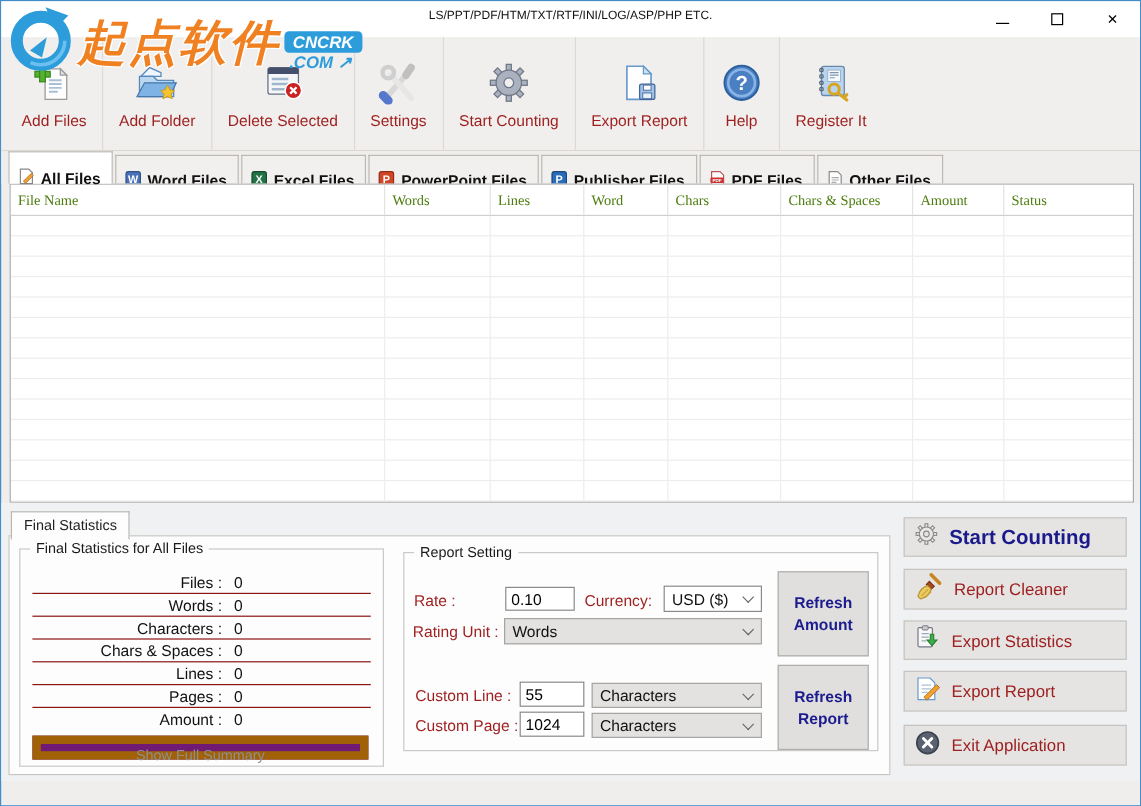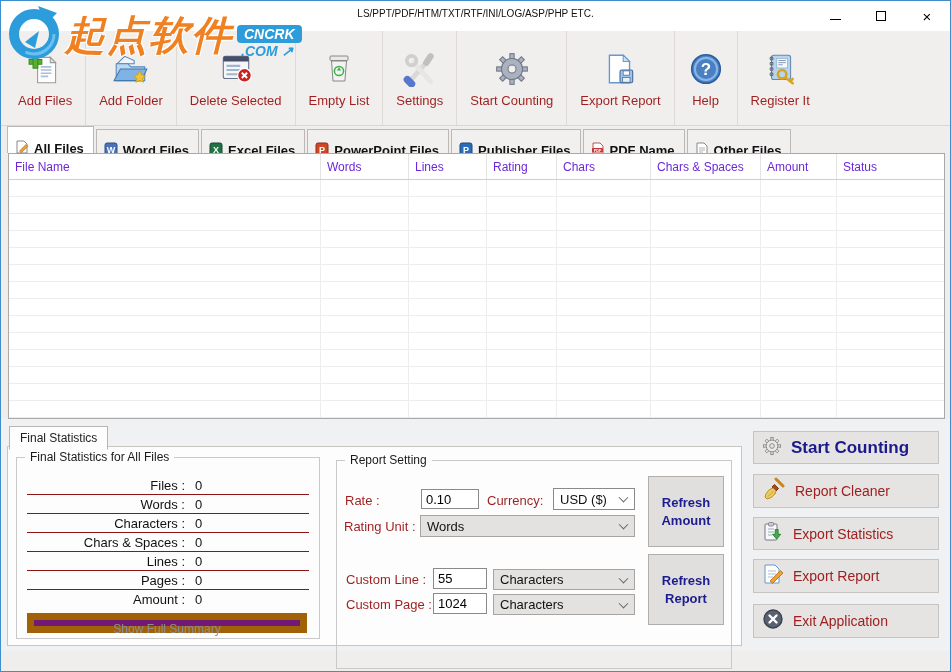--- a/index.html
+++ b/index.html
@@ -32,21 +32,21 @@
   .tbtn .tlabel { font-size:13px; color:#9e1f1f; white-space:nowrap; }
 
   
   .filetabs { position:absolute; top:125px; left:0; right:0; height:27px; background:#f0eeec; padding-left:6px; display:flex; align-items:flex-end; }
   .ftab { display:flex; align-items:center; gap:5px; font-size:13px; font-weight:bold; color:#111; background:#f2f0ef; border:1px solid #bcb8b3; border-bottom:none; padding:20px 9px 3px 7px; margin-right:2px; height:23px; cursor:default; }
   .ftab.active { background:#fff; height:27px; position:relative; z-index:2; }
 
   
   .filetable { position:absolute; top:152px; left:7px; width:937px; height:266px; background:#fff; border:1px solid #a9a9a9; }
   .thead { display:flex; height:26px; border-bottom:1px solid #cfcfcf; background:#fff; }
-  .th { font-size:12px; color:#6d28d9; padding:6px 0 0 6px; border-right:1px solid #e3e3e3; overflow:hidden; white-space:nowrap; }
+  .th { font-size:12px; color:#4d7c0f; padding:6px 0 0 6px; border-right:1px solid #e3e3e3; overflow:hidden; white-space:nowrap;font-family:Liberation Serif, serif; }
   .tbody { position:relative; height:238px; overflow:hidden; }
   .trow { display:flex; height:17px; }
   .tcell { border-right:1px solid #ededed; border-bottom:1px solid #ededed; height:17px; }
 
   
   .bottom { position:absolute; top:418px; left:0; right:0; height:232px; background:#f0f1f3; }
   .btab-strip { position:absolute; top:6px; left:8px; display:flex; align-items:flex-end; z-index:3; }
   .btab { font-size:12px; color:#222; background:#efedeb; border:1px solid #b9b6b2; padding:4px 10px; margin-right:2px; cursor:default; }
   .btab.active { background:#fdfdfd; border-bottom:1px solid #fdfdfd; position:relative; top:1px; }
   .tabpage { position:absolute; top:27px; left:6px; width:735px; height:200px; background:#fdfdfd; border:1px solid #c9c6c2; }
@@ -57,21 +57,21 @@
   
   .group-stats { left:8px; top:10px; width:304px; height:182px; }
   .stat-rows { position:absolute; top:18px; left:10px; right:10px; }
   .stat-row { display:flex; height:19px; align-items:center; border-bottom:1px solid #8b1515; font-size:13px; color:#111; }
   .stat-row.no-line { border-bottom:none; }
   .stat-label { flex:0 0 158px; text-align:right; white-space:nowrap; }
   .stat-value { margin-left:10px; }
   .summary-btn { position:absolute; left:10px; right:12px; top:155px; height:20px; background:#701a75; border:7px solid #a16207; color:#8f8f8f; font-size:12px; text-align:center; line-height:18px; cursor:default; }
 
   
-  .group-report { left:328px; top:13px; width:396px; height:209px; }
+  .group-report { left:328px; top:13px; width:396px; height:166px; }
   .rlabel { position:absolute; font-size:13px; color:#9e1f1f; white-space:nowrap; }
   .rinput { position:absolute; border:1px solid #8a8a8a; background:#fff; font-size:13px; font-family:"Liberation Sans",sans-serif; padding:0 4px; }
   .rselect { position:absolute; border:1px solid #8a8a8a; background:#fff; font-size:13px; color:#111; display:flex; align-items:center; padding-left:6px; cursor:default; }
   .rselect.gray { background:#e3e2e0; border-color:#a7a5a2; }
   .chev { position:absolute; right:7px; top:50%; width:7px; height:7px; border-right:1.5px solid #666; border-bottom:1.5px solid #666; transform:translateY(-70%) rotate(45deg); }
   .refresh-btn { position:absolute; left:311px; width:76px; height:71px; background:#e0dfdd; border:1px solid #b0adaa; color:#1c1c8f; font-weight:bold; font-size:13px; display:flex; flex-direction:column; align-items:center; justify-content:center; line-height:1.35; cursor:default; }
 
   
   .side-panel { position:absolute; left:746px; top:0; width:193px; height:232px; }
   .sbtn { position:absolute; left:6px; width:186px; background:#e5e4e2; border:1px solid #c6c3c0; display:flex; align-items:center; gap:9px; padding-left:8px; cursor:default; }
@@ -150,31 +150,20 @@
           <rect x="5" y="5" width="24" height="21" rx="2" fill="#f4f6f8" stroke="#667086"></rect>
           <path d="M5 7a2 2 0 0 1 2-2h20a2 2 0 0 1 2 2v3H5z" fill="#44506a"></path>
           <path d="M8 14h13M8 18h13M8 22h13" stroke="#9fb6cc" stroke-width="2"></path>
           <circle cx="25" cy="23" r="6.5" fill="#cc2222" stroke="#fff" stroke-width="1.2"></circle>
           <path d="M22.5 20.5l5 5M27.5 20.5l-5 5" stroke="#fff" stroke-width="1.8"></path>
         </svg>
       </span>
       <span class="tlabel">Delete Selected</span>
     </div>
 
-    <div class="tbtn">
-      <span class="ticon">
-        <svg width="34" height="36" viewBox="0 0 34 34">
-          <rect x="8" y="4" width="18" height="4.5" rx="1" fill="#e9e9e9" stroke="#888"></rect>
-          <path d="M9.5 9h15l-1.6 20H11z" fill="#f2f2f2" stroke="#888"></path>
-          <circle cx="17" cy="19" r="4.6" fill="#eef7ee" stroke="#3fae49" stroke-width="1.5"></circle>
-          <path d="M17 15.2l2.2 3.2h-4.4z" fill="#3fae49"></path>
-        </svg>
-      </span>
-      <span class="tlabel">Empty List</span>
-    </div>
 
     <div class="tbtn">
       <span class="ticon">
         <svg width="38" height="36" viewBox="0 0 36 34">
           <path d="M8 29 L24 11" stroke="#d8d8d8" stroke-width="4.5" stroke-linecap="round"></path>
           <path d="M24 11 L28 5" stroke="#c0c0c0" stroke-width="6" stroke-linecap="round"></path>
           <path d="M28 29 L12 11" stroke="#e6e6e6" stroke-width="4.5" stroke-linecap="round"></path>
           <circle cx="10" cy="9" r="4.5" fill="none" stroke="#cfcfcf" stroke-width="3.5"></circle>
           <path d="M6 27 L10 31" stroke="#5577cc" stroke-width="7" stroke-linecap="round"></path>
         </svg>
@@ -291,39 +280,39 @@
       <span>Publisher Files</span>
     </div>
     <div class="ftab">
       <span>
         <svg width="14" height="14" viewBox="0 0 14 14">
             <path d="M2 1h7l3 3v9H2z" fill="#fff" stroke="#bb5555"></path>
             <rect x="1" y="6" width="11" height="4.5" rx="1" fill="#cc3333"></rect>
             <text x="6.5" y="9.7" font-size="3.8" font-weight="bold" fill="#fff" text-anchor="middle" font-family="Liberation Sans, sans-serif">PDF</text>
           </svg>
       </span>
-      <span>PDF Name</span>
+      <span>PDF Files</span>
     </div>
     <div class="ftab">
       <span>
         <svg width="14" height="14" viewBox="0 0 14 14">
             <path d="M2 1h7l3 3v9H2z" fill="#fff" stroke="#888"></path>
             <path d="M4 6h6M4 8h6M4 10h4" stroke="#aaa" stroke-width="0.9"></path>
           </svg>
       </span>
       <span>Other Files</span>
     </div>
   </div>
 
   <div class="filetable">
     <div class="thead">
       <div class="th" style="width:312px">File Name</div>
       <div class="th" style="width:88px">Words</div>
       <div class="th" style="width:78px">Lines</div>
-      <div class="th" style="width:70px">Rating</div>
+      <div class="th" style="width:70px">Word</div>
       <div class="th" style="width:94px">Chars</div>
       <div class="th" style="width:110px">Chars &amp; Spaces</div>
       <div class="th" style="width:76px">Amount</div>
       <div class="th" style="width:107px; border-right:none">Status</div>
     </div>
     <div class="tbody" id="table-body">
         <div class="trow">
           <div class="tcell" style="width: 312px;"></div>
           <div class="tcell" style="width: 88px;"></div>
           <div class="tcell" style="width: 78px;"></div>

